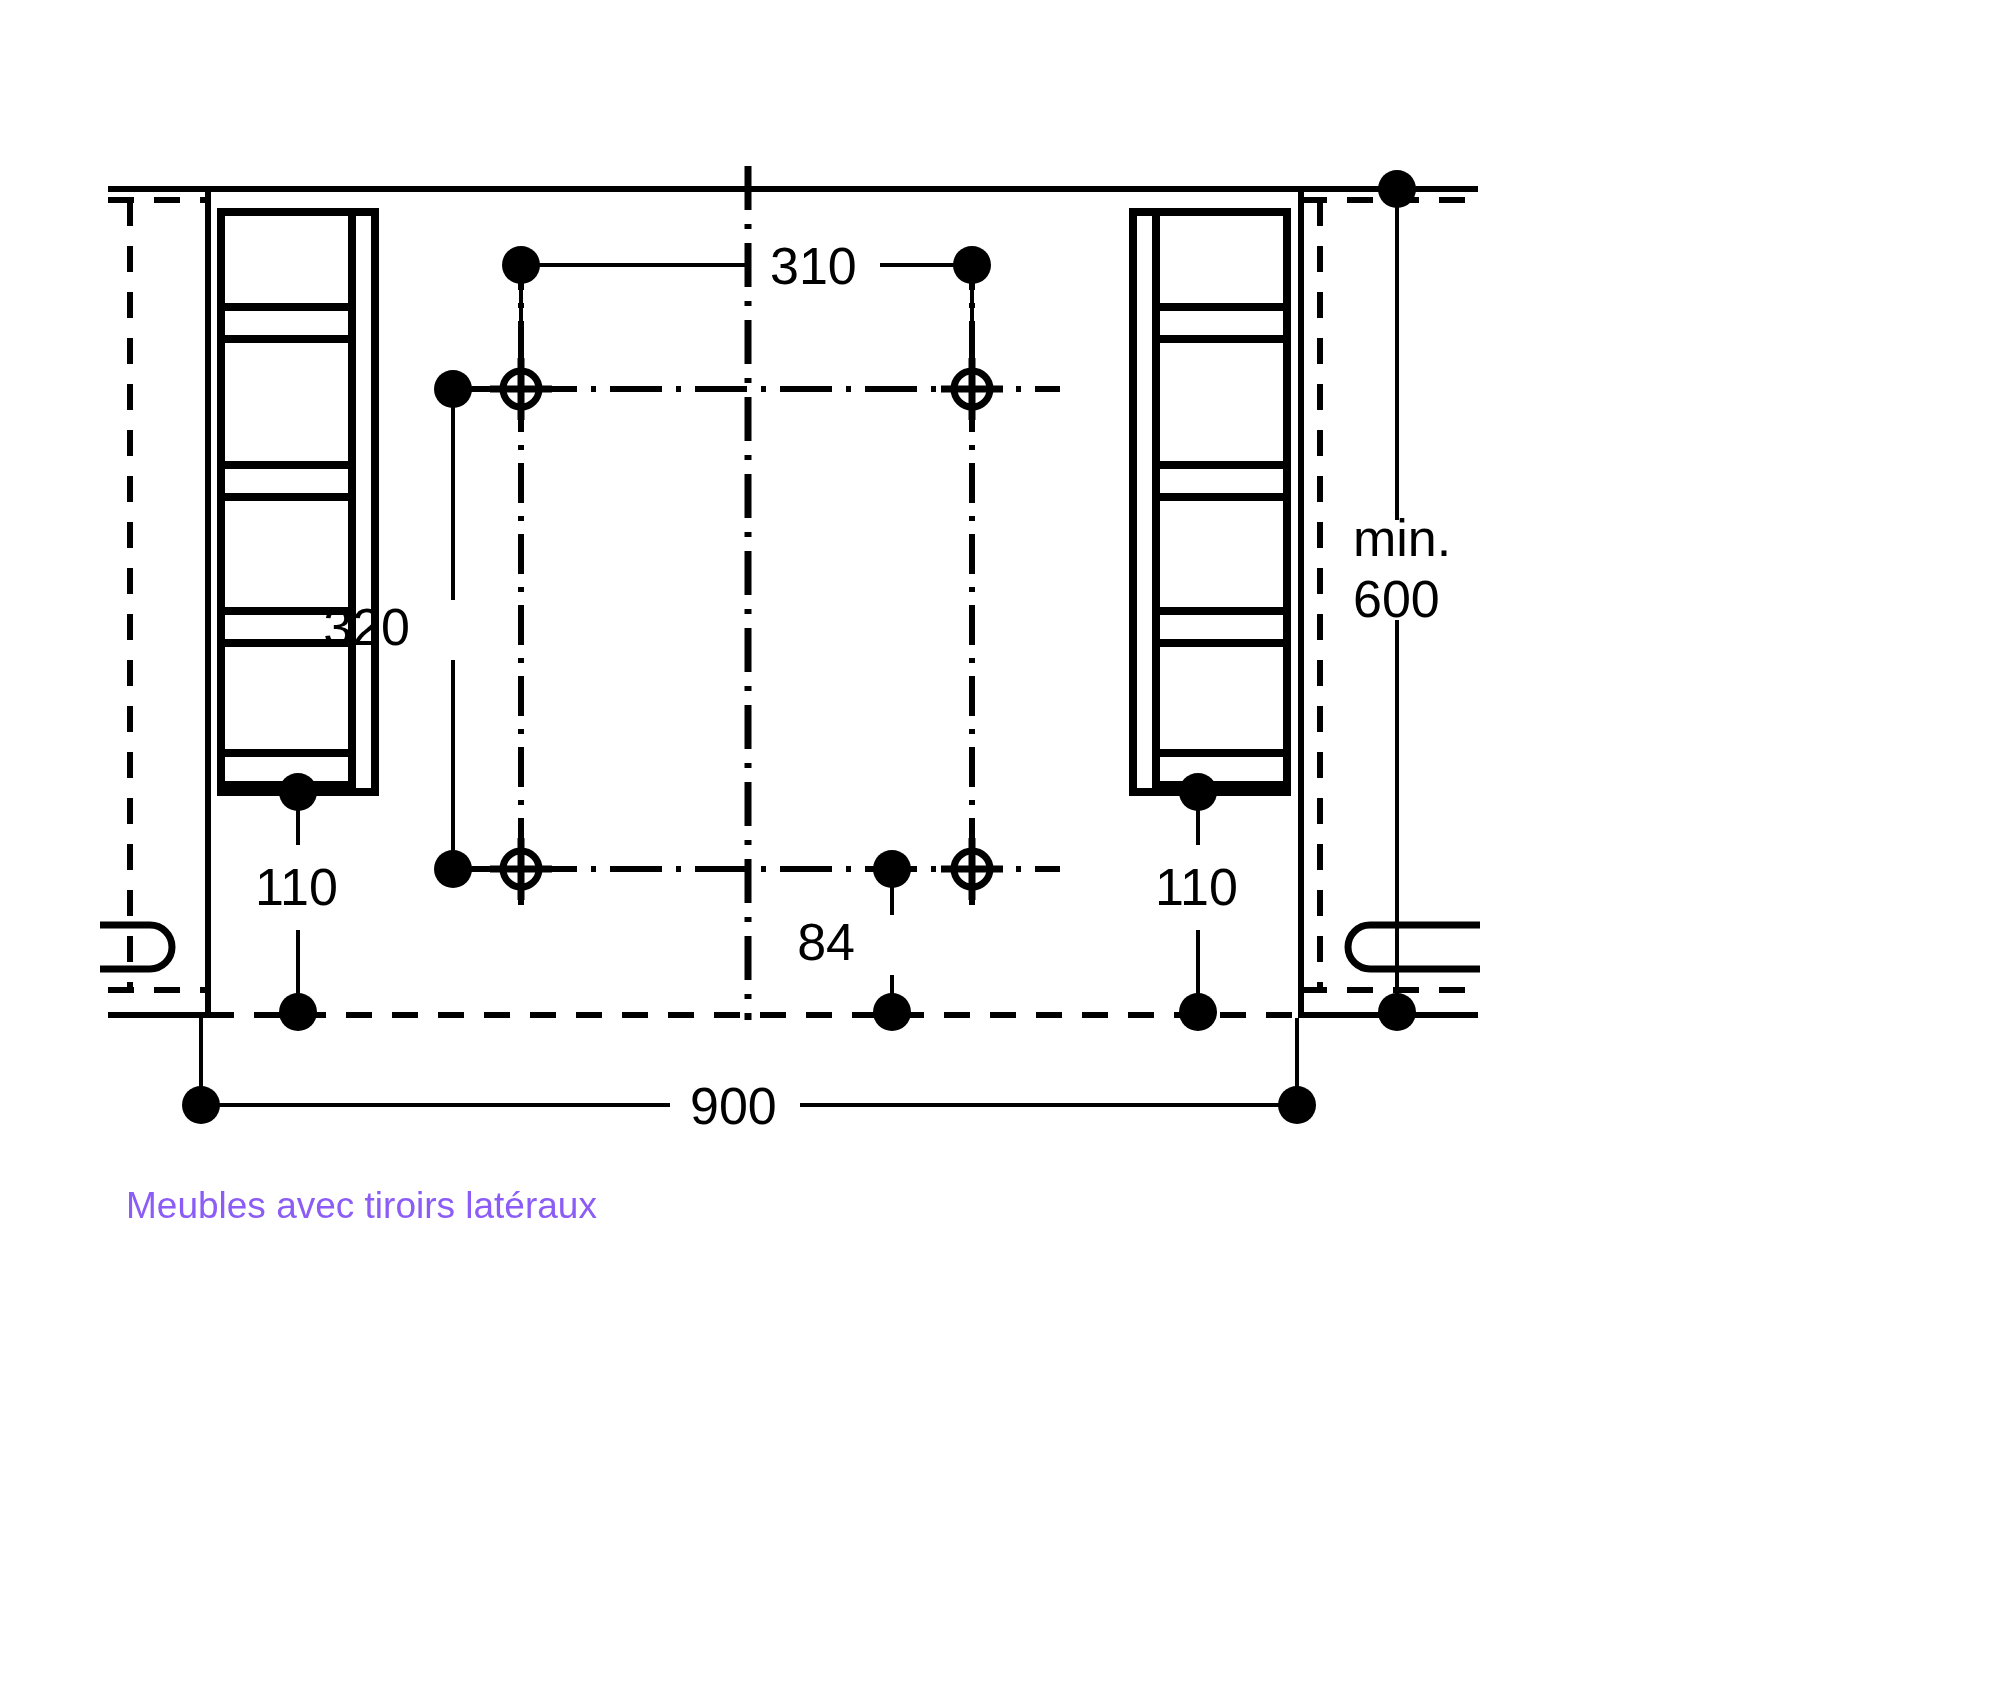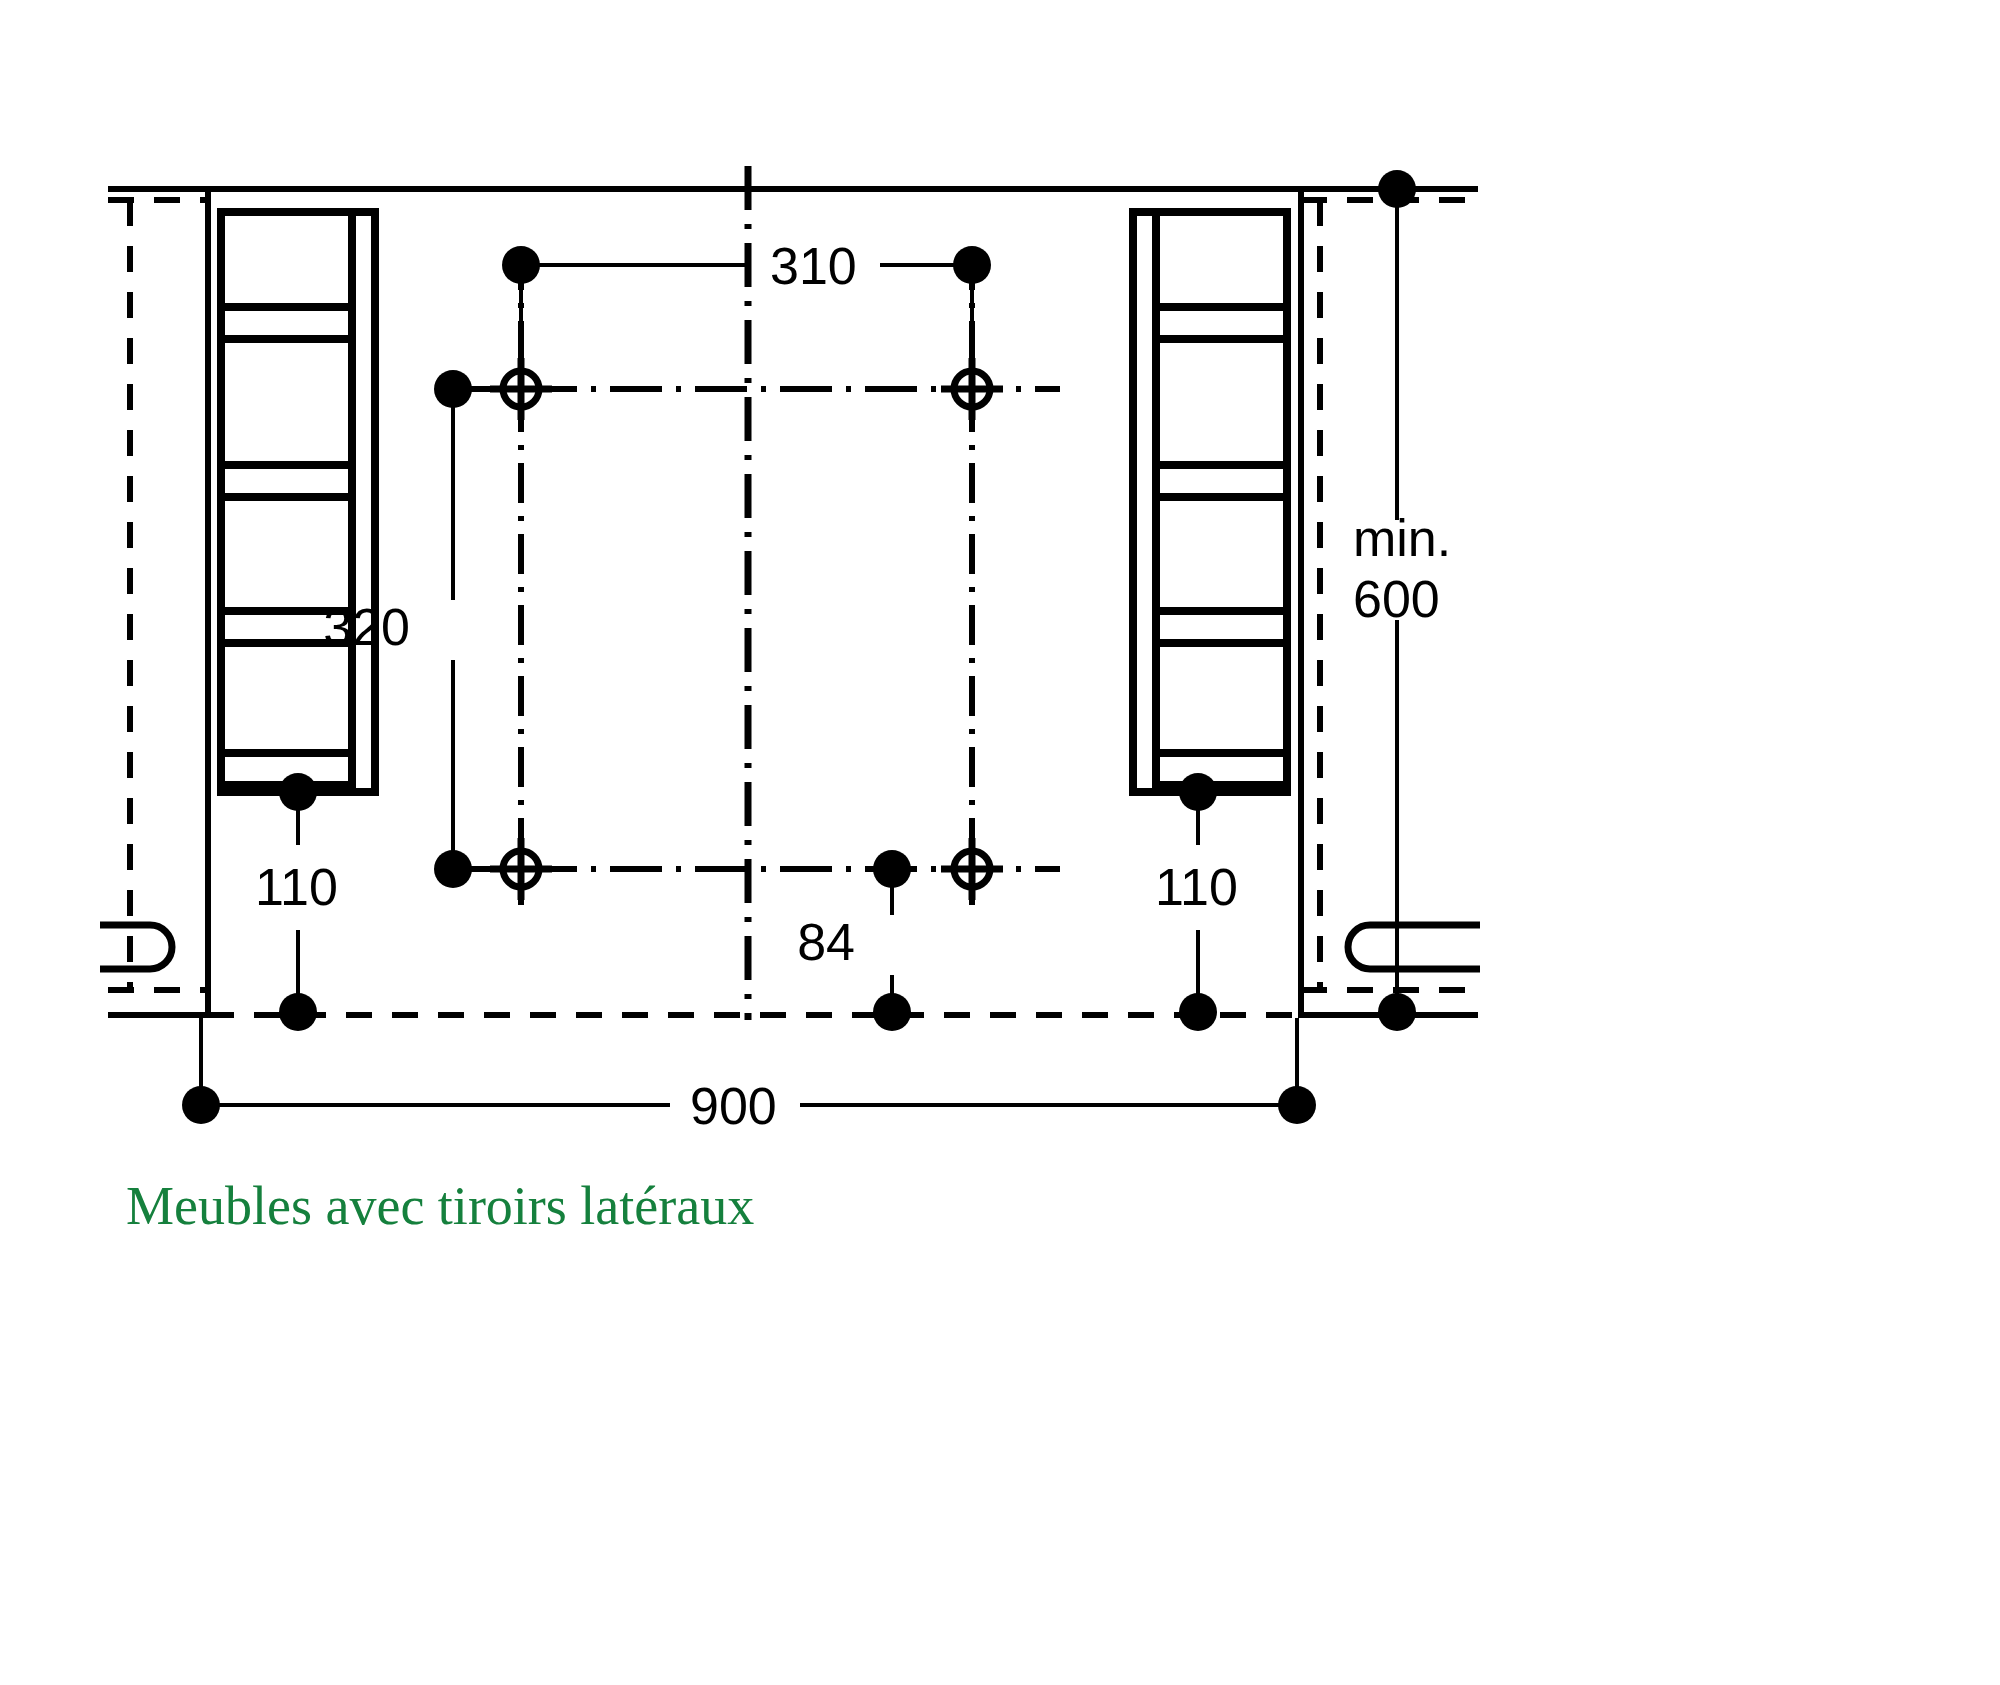--- a/index.html
+++ b/index.html
@@ -33,24 +33,24 @@
     font-size: 52px;
     fill: #000000;
   }
   .caption-block {
     position: absolute;
     left: 126px;
     top: 1175px;
     width: 1400px;
   }
   .caption-line {
-    font-family: Liberation Serif, serif;
-    font-size: 54px;
+    font-family: Liberation Sans, sans-serif;
+    font-size: 37px;
     line-height: 62px;
-    color: #15803d;
+    color: #8b5cf6;
     white-space: nowrap;
   }
 </style>
 </head>
 <body>
 
 <div id="root">
 
   <svg class="drawing" viewBox="0 0 2000 1685">
 

